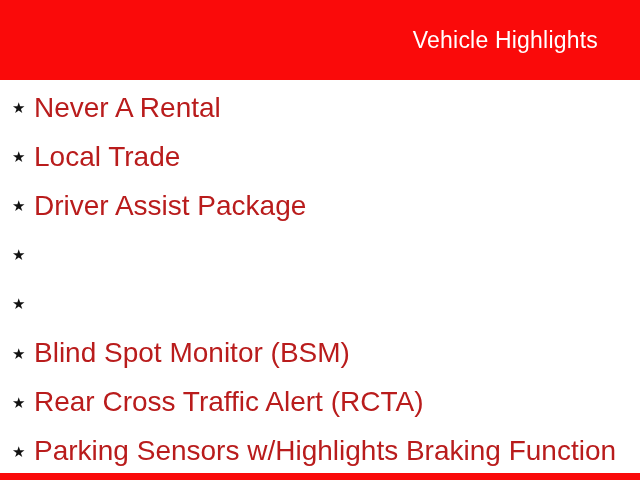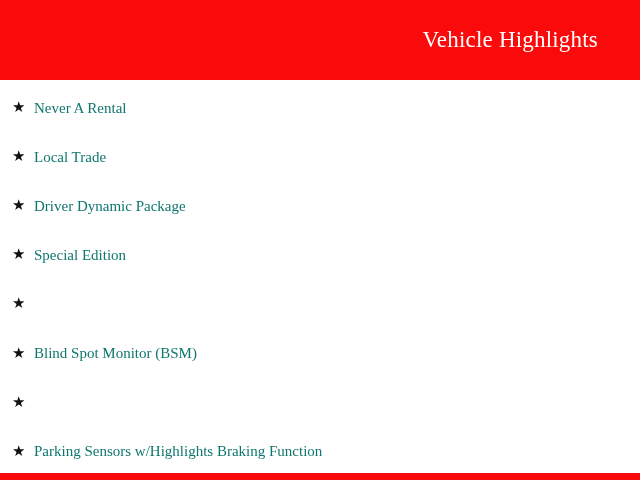--- a/index.html
+++ b/index.html
@@ -5,21 +5,21 @@
   html, body {
     margin: 0;
     padding: 0;
     background: #ffffff;
   }
   .slide {
     position: relative;
     width: 640px;
     height: 480px;
     background: #ffffff;
-    font-family: Liberation Serif, serif;
+    font-family: Liberation Sans, sans-serif;
     overflow: hidden;
   }
   .header {
     position: absolute;
     top: 0;
     left: 0;
     width: 640px;
     height: 80px;
     background: #fa0a0a;
     display: flex;
@@ -55,22 +55,22 @@
   }
   .star {
     color: #111111;
     font-size: 15px;
     width: 22px;
     flex: 0 0 22px;
     line-height: 1;
     text-align: left;
   }
   .item-label {
-    color: #0f766e;
-    font-size: 15px;
+    color: #b91c1c;
+    font-size: 28px;
     white-space: nowrap;
     line-height: 1.2;
   }
   .footer-bar {
     position: absolute;
     left: 0;
     bottom: 0;
     width: 640px;
     height: 7px;
     background: #fa0a0a;
@@ -91,39 +91,39 @@
       <span class="item-label">Never A Rental</span>
     </li>
 
     <li class="highlight-item">
       <span class="star">★</span>
       <span class="item-label">Local Trade</span>
     </li>
 
     <li class="highlight-item">
       <span class="star">★</span>
-      <span class="item-label">Driver Dynamic Package</span>
+      <span class="item-label">Driver Assist Package</span>
     </li>
 
     <li class="highlight-item">
       <span class="star">★</span>
-      <span class="item-label">Special Edition</span>
     </li>
 
     <li class="highlight-item">
       <span class="star">★</span>
     </li>
 
     <li class="highlight-item">
       <span class="star">★</span>
       <span class="item-label">Blind Spot Monitor (BSM)</span>
     </li>
 
     <li class="highlight-item">
       <span class="star">★</span>
+      <span class="item-label">Rear Cross Traffic Alert (RCTA)</span>
     </li>
 
     <li class="highlight-item">
       <span class="star">★</span>
       <span class="item-label">Parking Sensors w/Highlights Braking Function</span>
     </li>
   </ul>
 
   <div class="footer-bar"></div>
 

